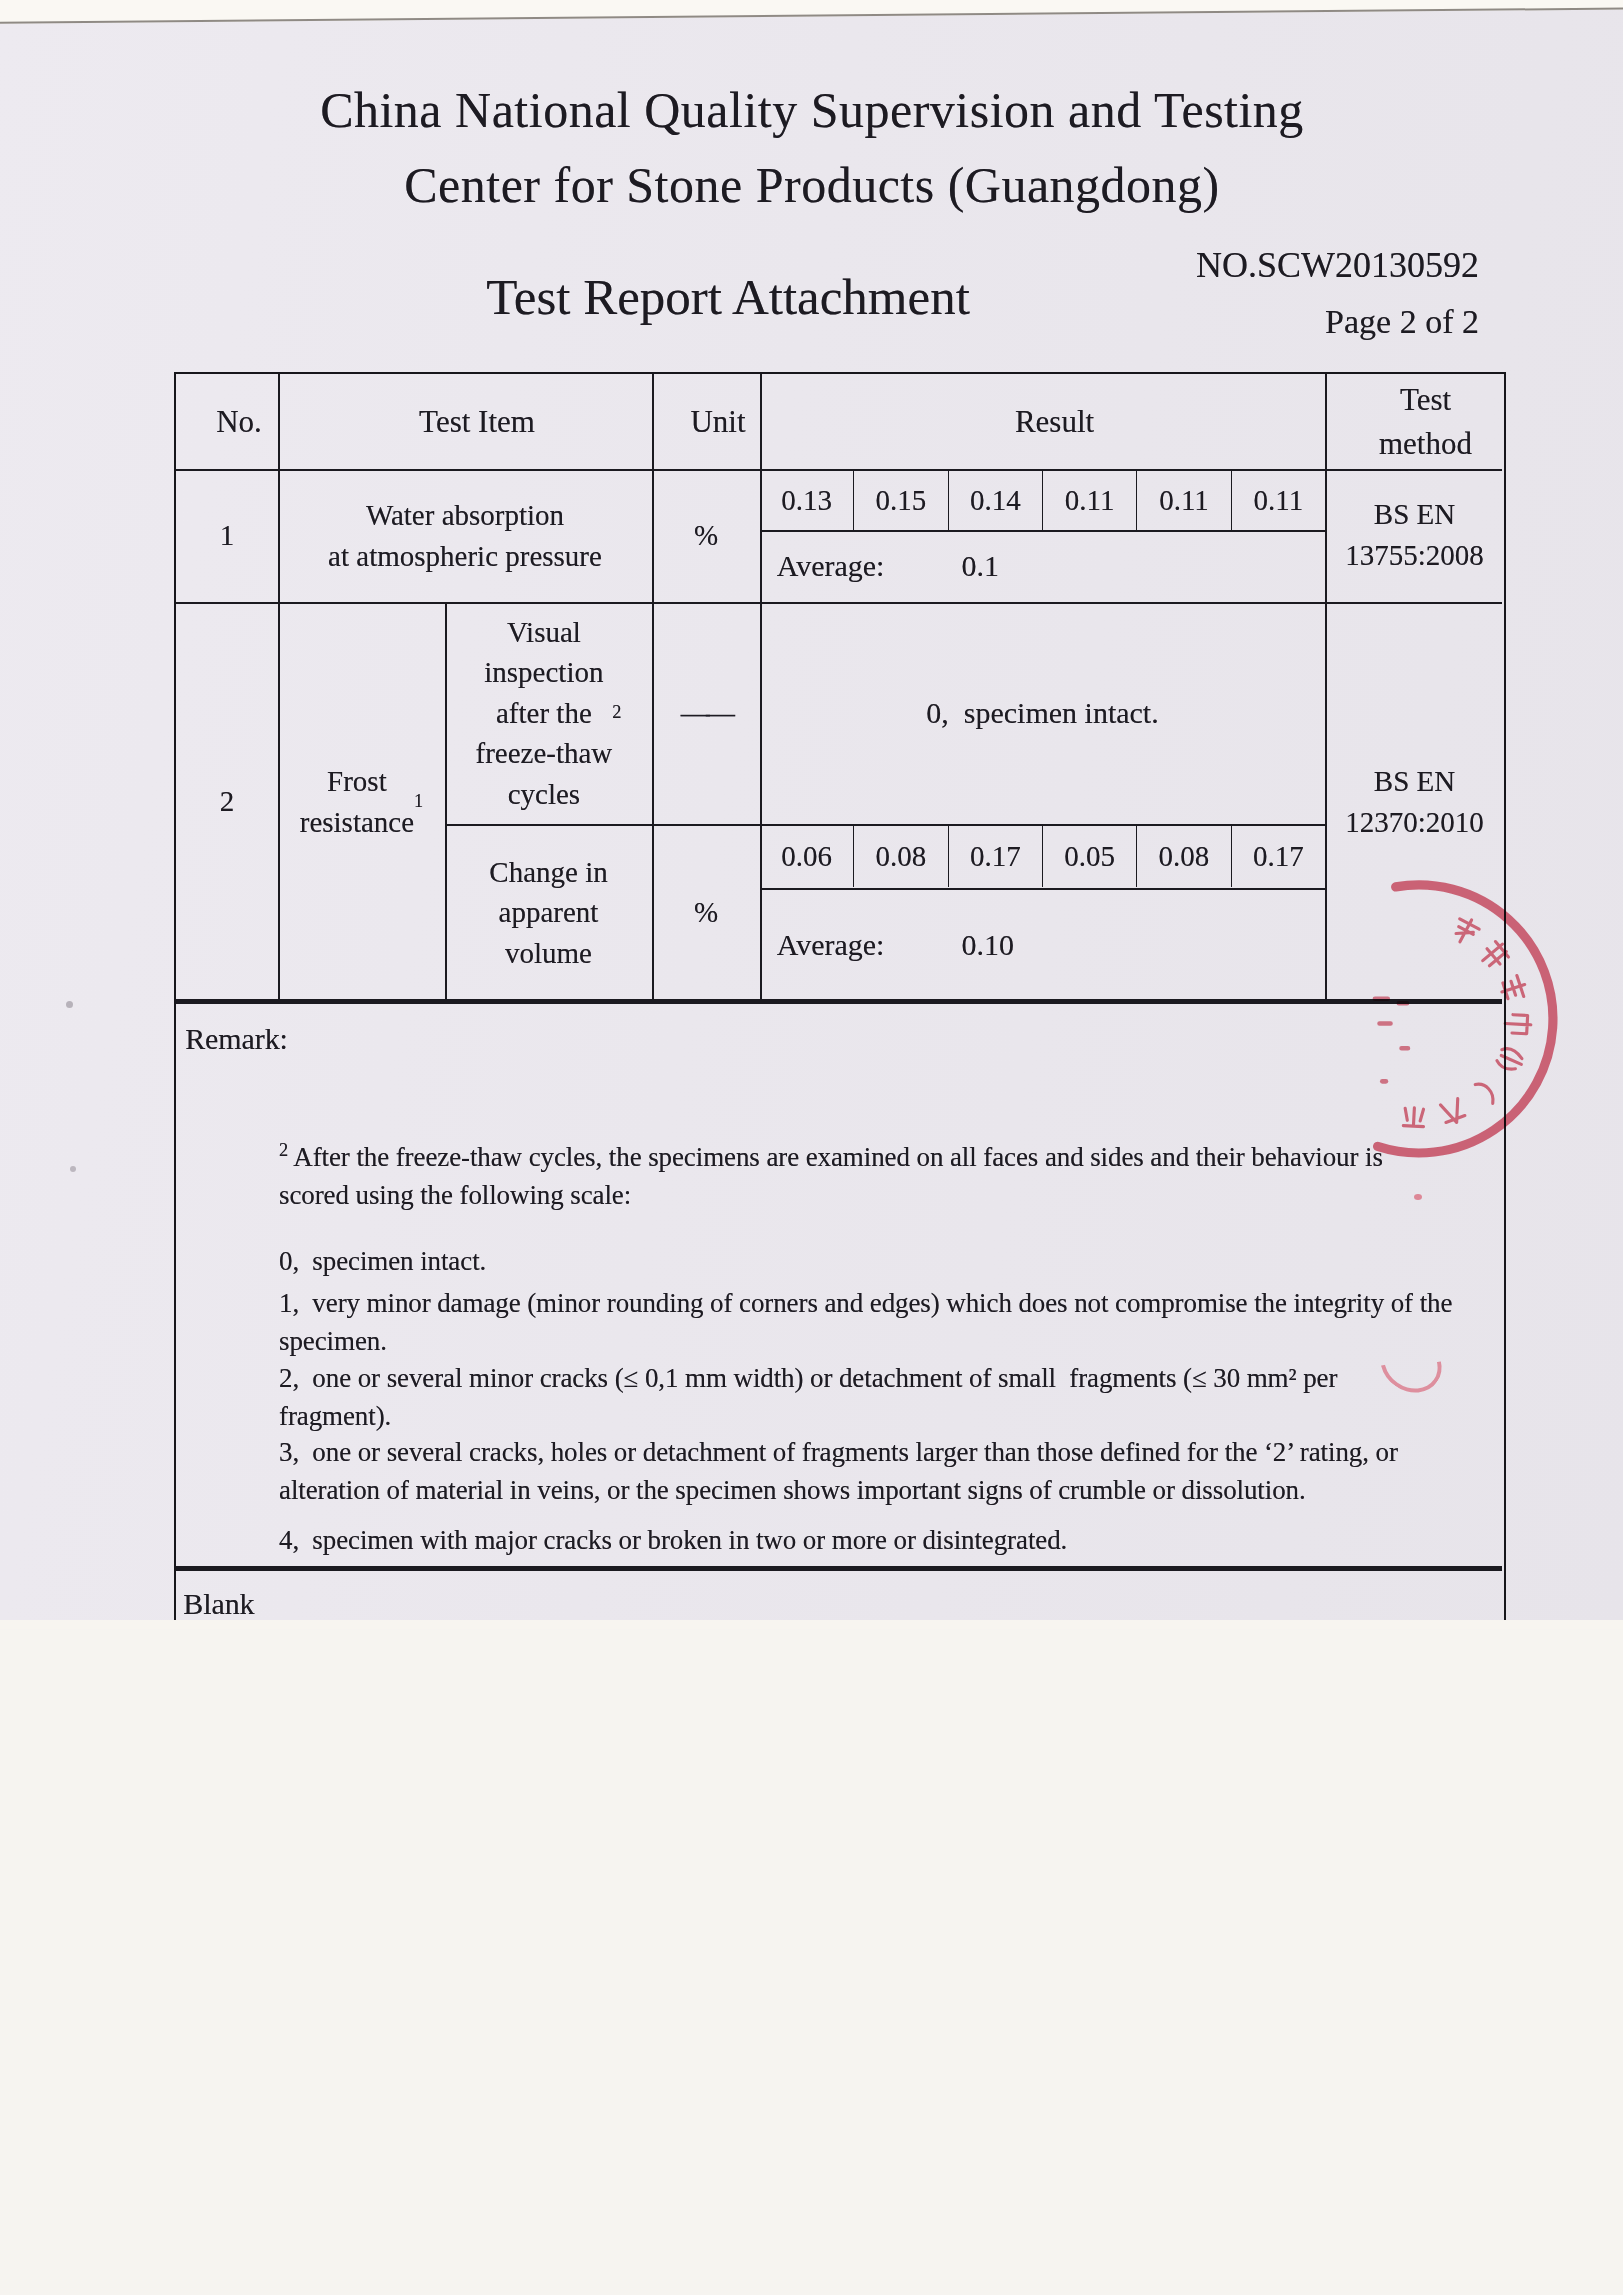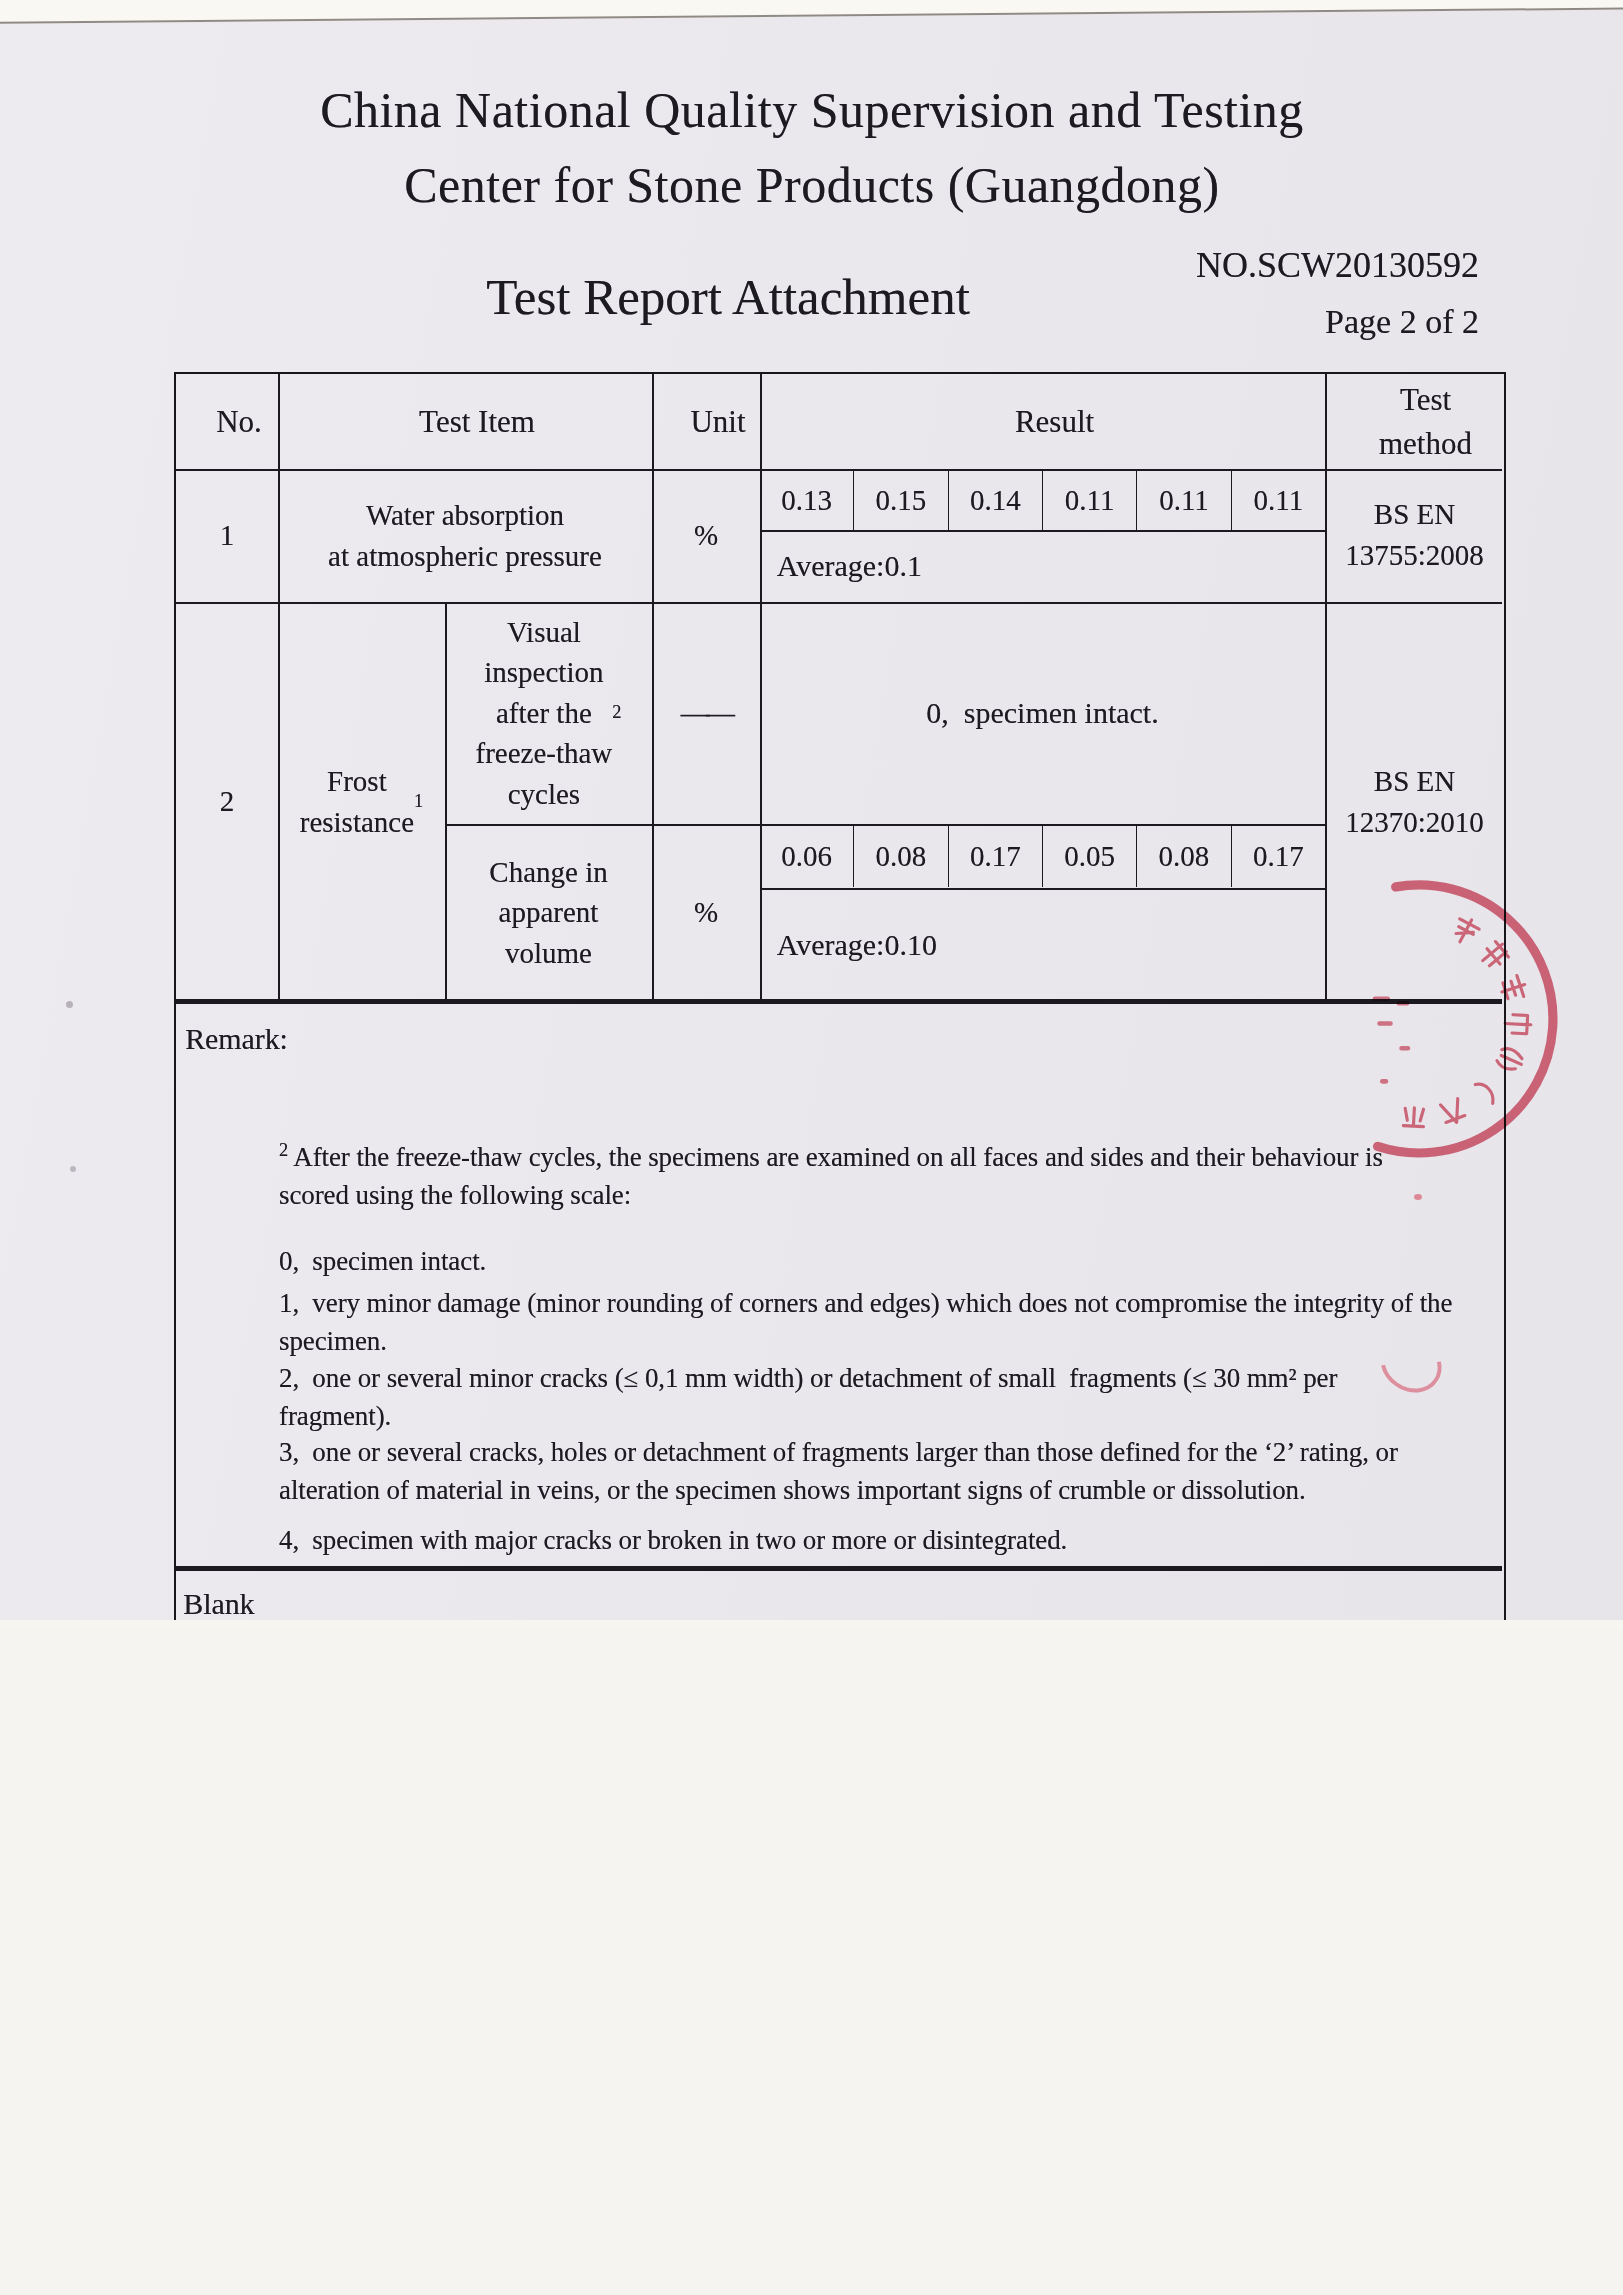--- a/index.html
+++ b/index.html
@@ -28,21 +28,21 @@
   .cell { position:absolute; display:flex; align-items:center; justify-content:center;
           text-align:center; white-space:pre-wrap; line-height:1.4; font-size:29px; }
   .hdr { font-size:31px;padding-left:24px; }
   .vline { position:absolute; width:1.8px; background:#1b1a20; }
   .hline { position:absolute; height:1.8px; background:#1b1a20; }
   .hline.thick { height:4.6px; }
   .strip { position:absolute; display:flex; }
   .strip > div { flex:1; display:flex; align-items:center; justify-content:center;
                  border-right:1.8px solid #1b1a20; font-size:29px; }
   .strip > div:last-child { border-right:none; }
-  .avg-row { position:absolute; display:flex; align-items:center; padding-left:14.7px; font-size:30px; }
+  .avg-row { position:absolute; display:flex; align-items:center; gap:77px; padding-left:14.7px; font-size:30px; }
   sup { font-size:18.4px; }
   .dash { letter-spacing:-3.7px; }
 
   
   .note { position:absolute; white-space:pre-wrap; font-size:27px; line-height:1.42; letter-spacing:-0.1px; }
 
   
   .sign-label { position:absolute; font-size:33px; }
   .sig { position:absolute; }
   .sig path { fill:none; stroke:#2a2730; stroke-width:4.5; stroke-linecap:round; opacity:.92; }

